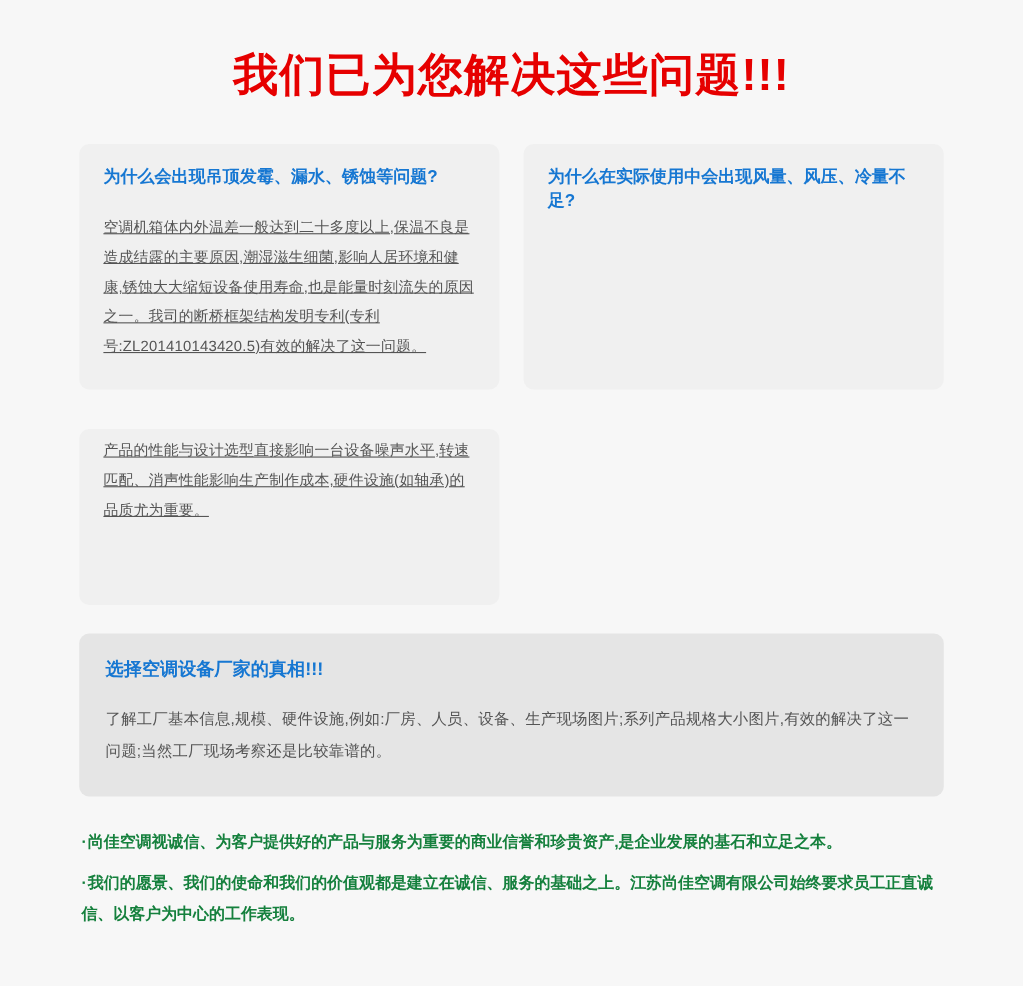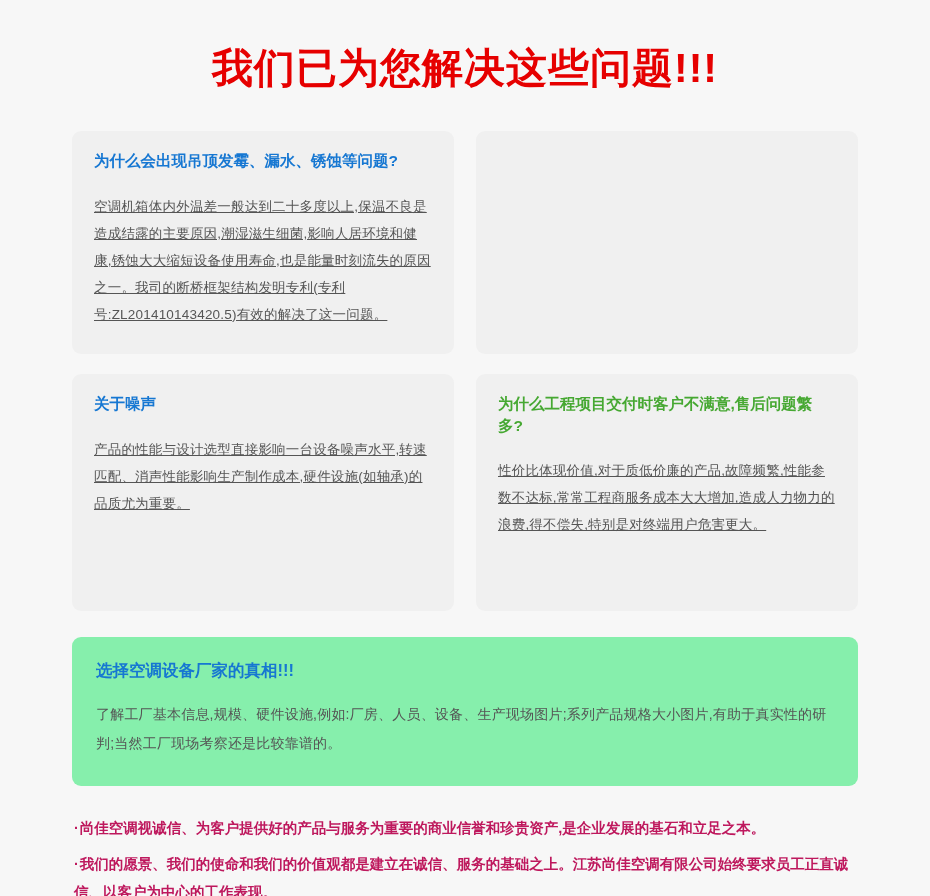--- a/index.html
+++ b/index.html
@@ -28,21 +28,21 @@
     letter-spacing: 1px;
     padding-top: 44px;
     padding-bottom: 0;
     line-height: 1.2;
   }
   .grid {
     margin-top: 38px;
     padding: 0 72px;
     display: flex;
     flex-wrap: wrap;
-    gap: 20px 22px;
+    gap: 36px 22px;
     box-sizing: border-box;
   }
   .card {
     width: calc((100% - 22px) / 2);
     background: #f0f0f0;
     border-radius: 9px;
     box-sizing: border-box;
     overflow: hidden;
   }
   .card-head {
@@ -58,36 +58,36 @@
   .card-body {
     padding: 6px 22px 26px 22px;
     font-size: 13.5px;
     line-height: 2.0;
     color: #555;
     letter-spacing: 0.2px;
   }
   .card-tall .card-body { min-height: 128px; text-decoration: underline; }
   .wide-card {
     margin: 26px 72px 0 72px;
-    background: #86efac;
+    background: #e5e5e5;
     border-radius: 9px;
     overflow: hidden;
   }
   .wide-card .card-head { padding: 22px 24px 14px 24px; }
   .wide-card .card-title { font-size: 16.5px; }
   .wide-card .card-body {
     padding: 4px 24px 28px 24px;
     font-size: 14px;
     line-height: 2.05;
   }
   .footer {
     margin: 28px 74px 0 74px;
   }
   .footer-line {
-    color: #be185d;
+    color: #15803d;
     font-size: 14.5px;
     font-weight: bold;
     line-height: 1.95;
     margin-bottom: 8px;
   }
   .footer-line .bullet { letter-spacing: 1px; }
 </style>
 </head>
 <body>
 
@@ -98,43 +98,37 @@
   <div class="grid">
 
     <div class="card card-tall">
       <div class="card-head">
         <div class="card-title title-blue">为什么会出现吊顶发霉、漏水、锈蚀等问题?</div>
       </div>
       <div class="card-body">空调机箱体内外温差一般达到二十多度以上,保温不良是造成结露的主要原因,潮湿滋生细菌,影响人居环境和健康,锈蚀大大缩短设备使用寿命,也是能量时刻流失的原因之一。我司的断桥框架结构发明专利(专利号:ZL201410143420.5)有效的解决了这一问题。</div>
     </div>
 
     <div class="card card-tall">
+      <div class="card-head">
+        <div class="card-title title-blue">为什么在实际使用中会出现风量、风压、冷量不足?</div>
+      </div>
     </div>
 
     <div class="card card-tall">
-      <div class="card-head">
-        <div class="card-title title-blue">关于噪声</div>
-      </div>
       <div class="card-body">产品的性能与设计选型直接影响一台设备噪声水平,转速匹配、消声性能影响生产制作成本,硬件设施(如轴承)的品质尤为重要。</div>
     </div>
 
-    <div class="card card-tall">
-      <div class="card-head">
-        <div class="card-title title-green">为什么工程项目交付时客户不满意,售后问题繁多?</div>
-      </div>
-      <div class="card-body">性价比体现价值,对于质低价廉的产品,故障频繁,性能参数不达标,常常工程商服务成本大大增加,造成人力物力的浪费,得不偿失,特别是对终端用户危害更大。</div>
-    </div>
 
   </div>
 
   <div class="wide-card">
     <div class="card-head">
       <div class="card-title title-blue">选择空调设备厂家的真相!!!</div>
     </div>
-    <div class="card-body">了解工厂基本信息,规模、硬件设施,例如:厂房、人员、设备、生产现场图片;系列产品规格大小图片,有助于真实性的研判;当然工厂现场考察还是比较靠谱的。</div>
+    <div class="card-body">了解工厂基本信息,规模、硬件设施,例如:厂房、人员、设备、生产现场图片;系列产品规格大小图片,有效的解决了这一问题;当然工厂现场考察还是比较靠谱的。</div>
   </div>
 
   <div class="footer">
     <div class="footer-line">
       <span class="bullet">·</span><span>尚佳空调视诚信、为客户提供好的产品与服务为重要的商业信誉和珍贵资产,是企业发展的基石和立足之本。</span>
     </div>
     <div class="footer-line">
       <span class="bullet">·</span><span>我们的愿景、我们的使命和我们的价值观都是建立在诚信、服务的基础之上。江苏尚佳空调有限公司始终要求员工正直诚信、以客户为中心的工作表现。</span>
     </div>
   </div>

